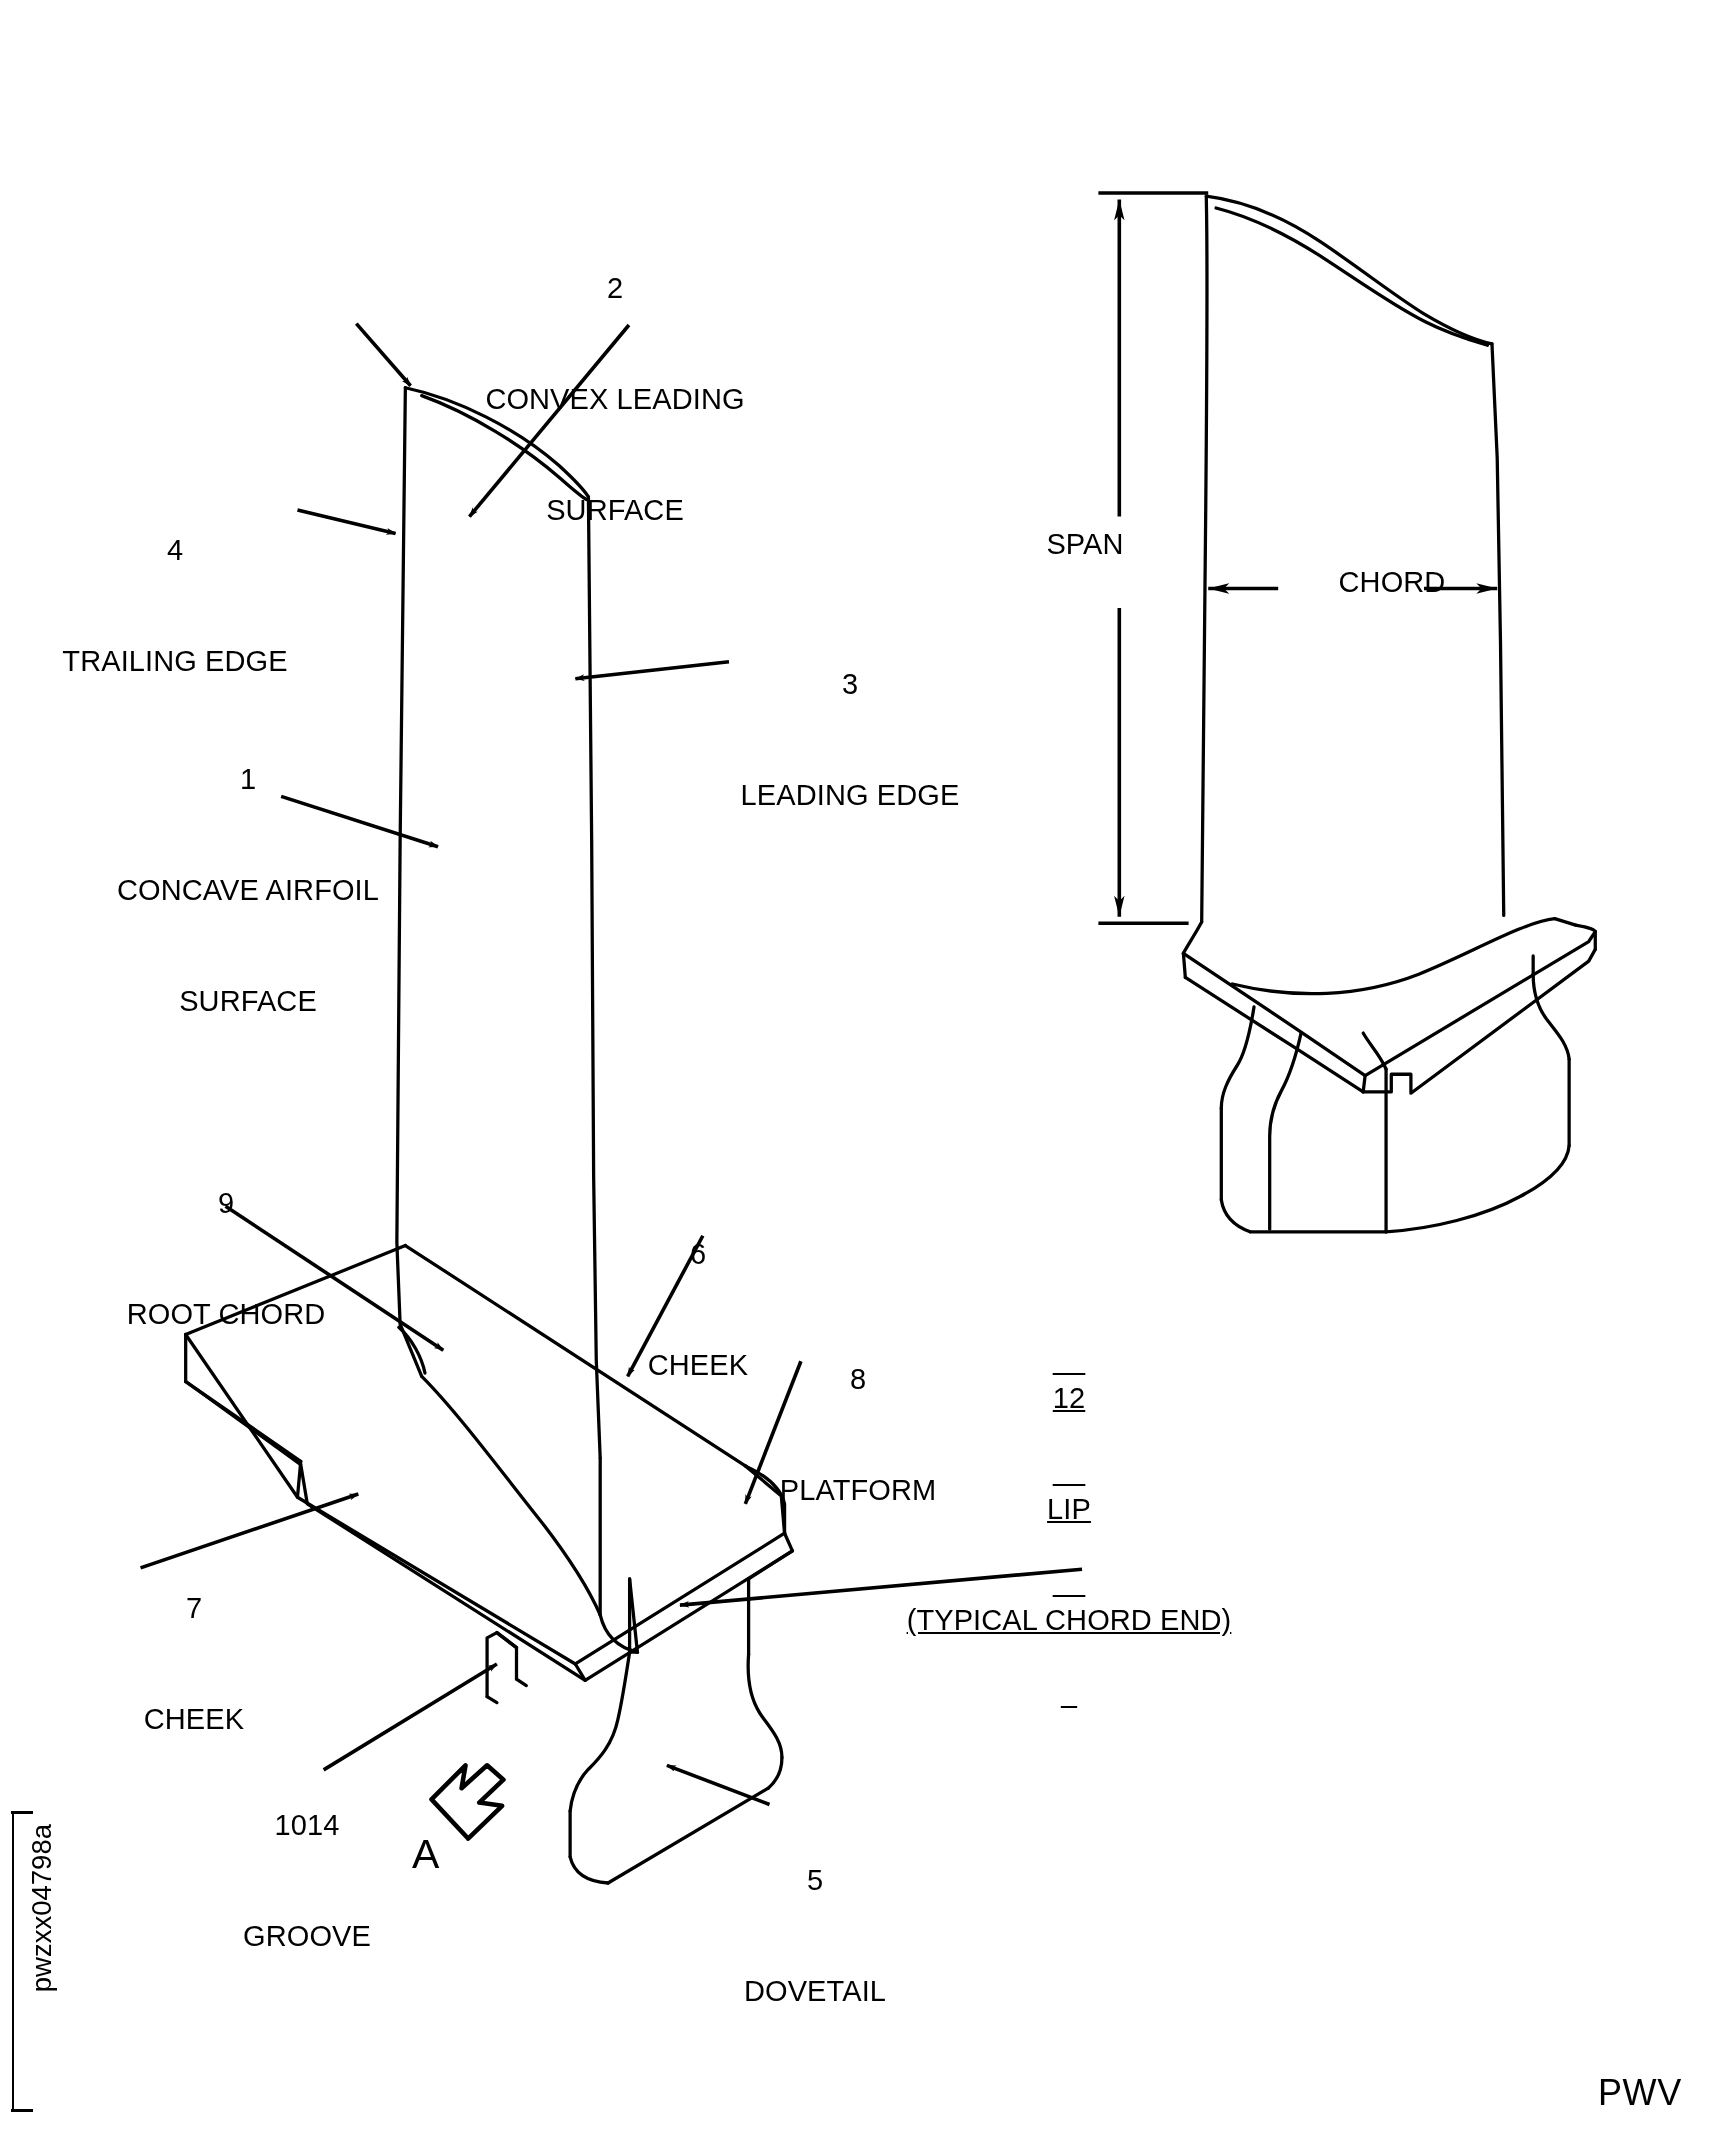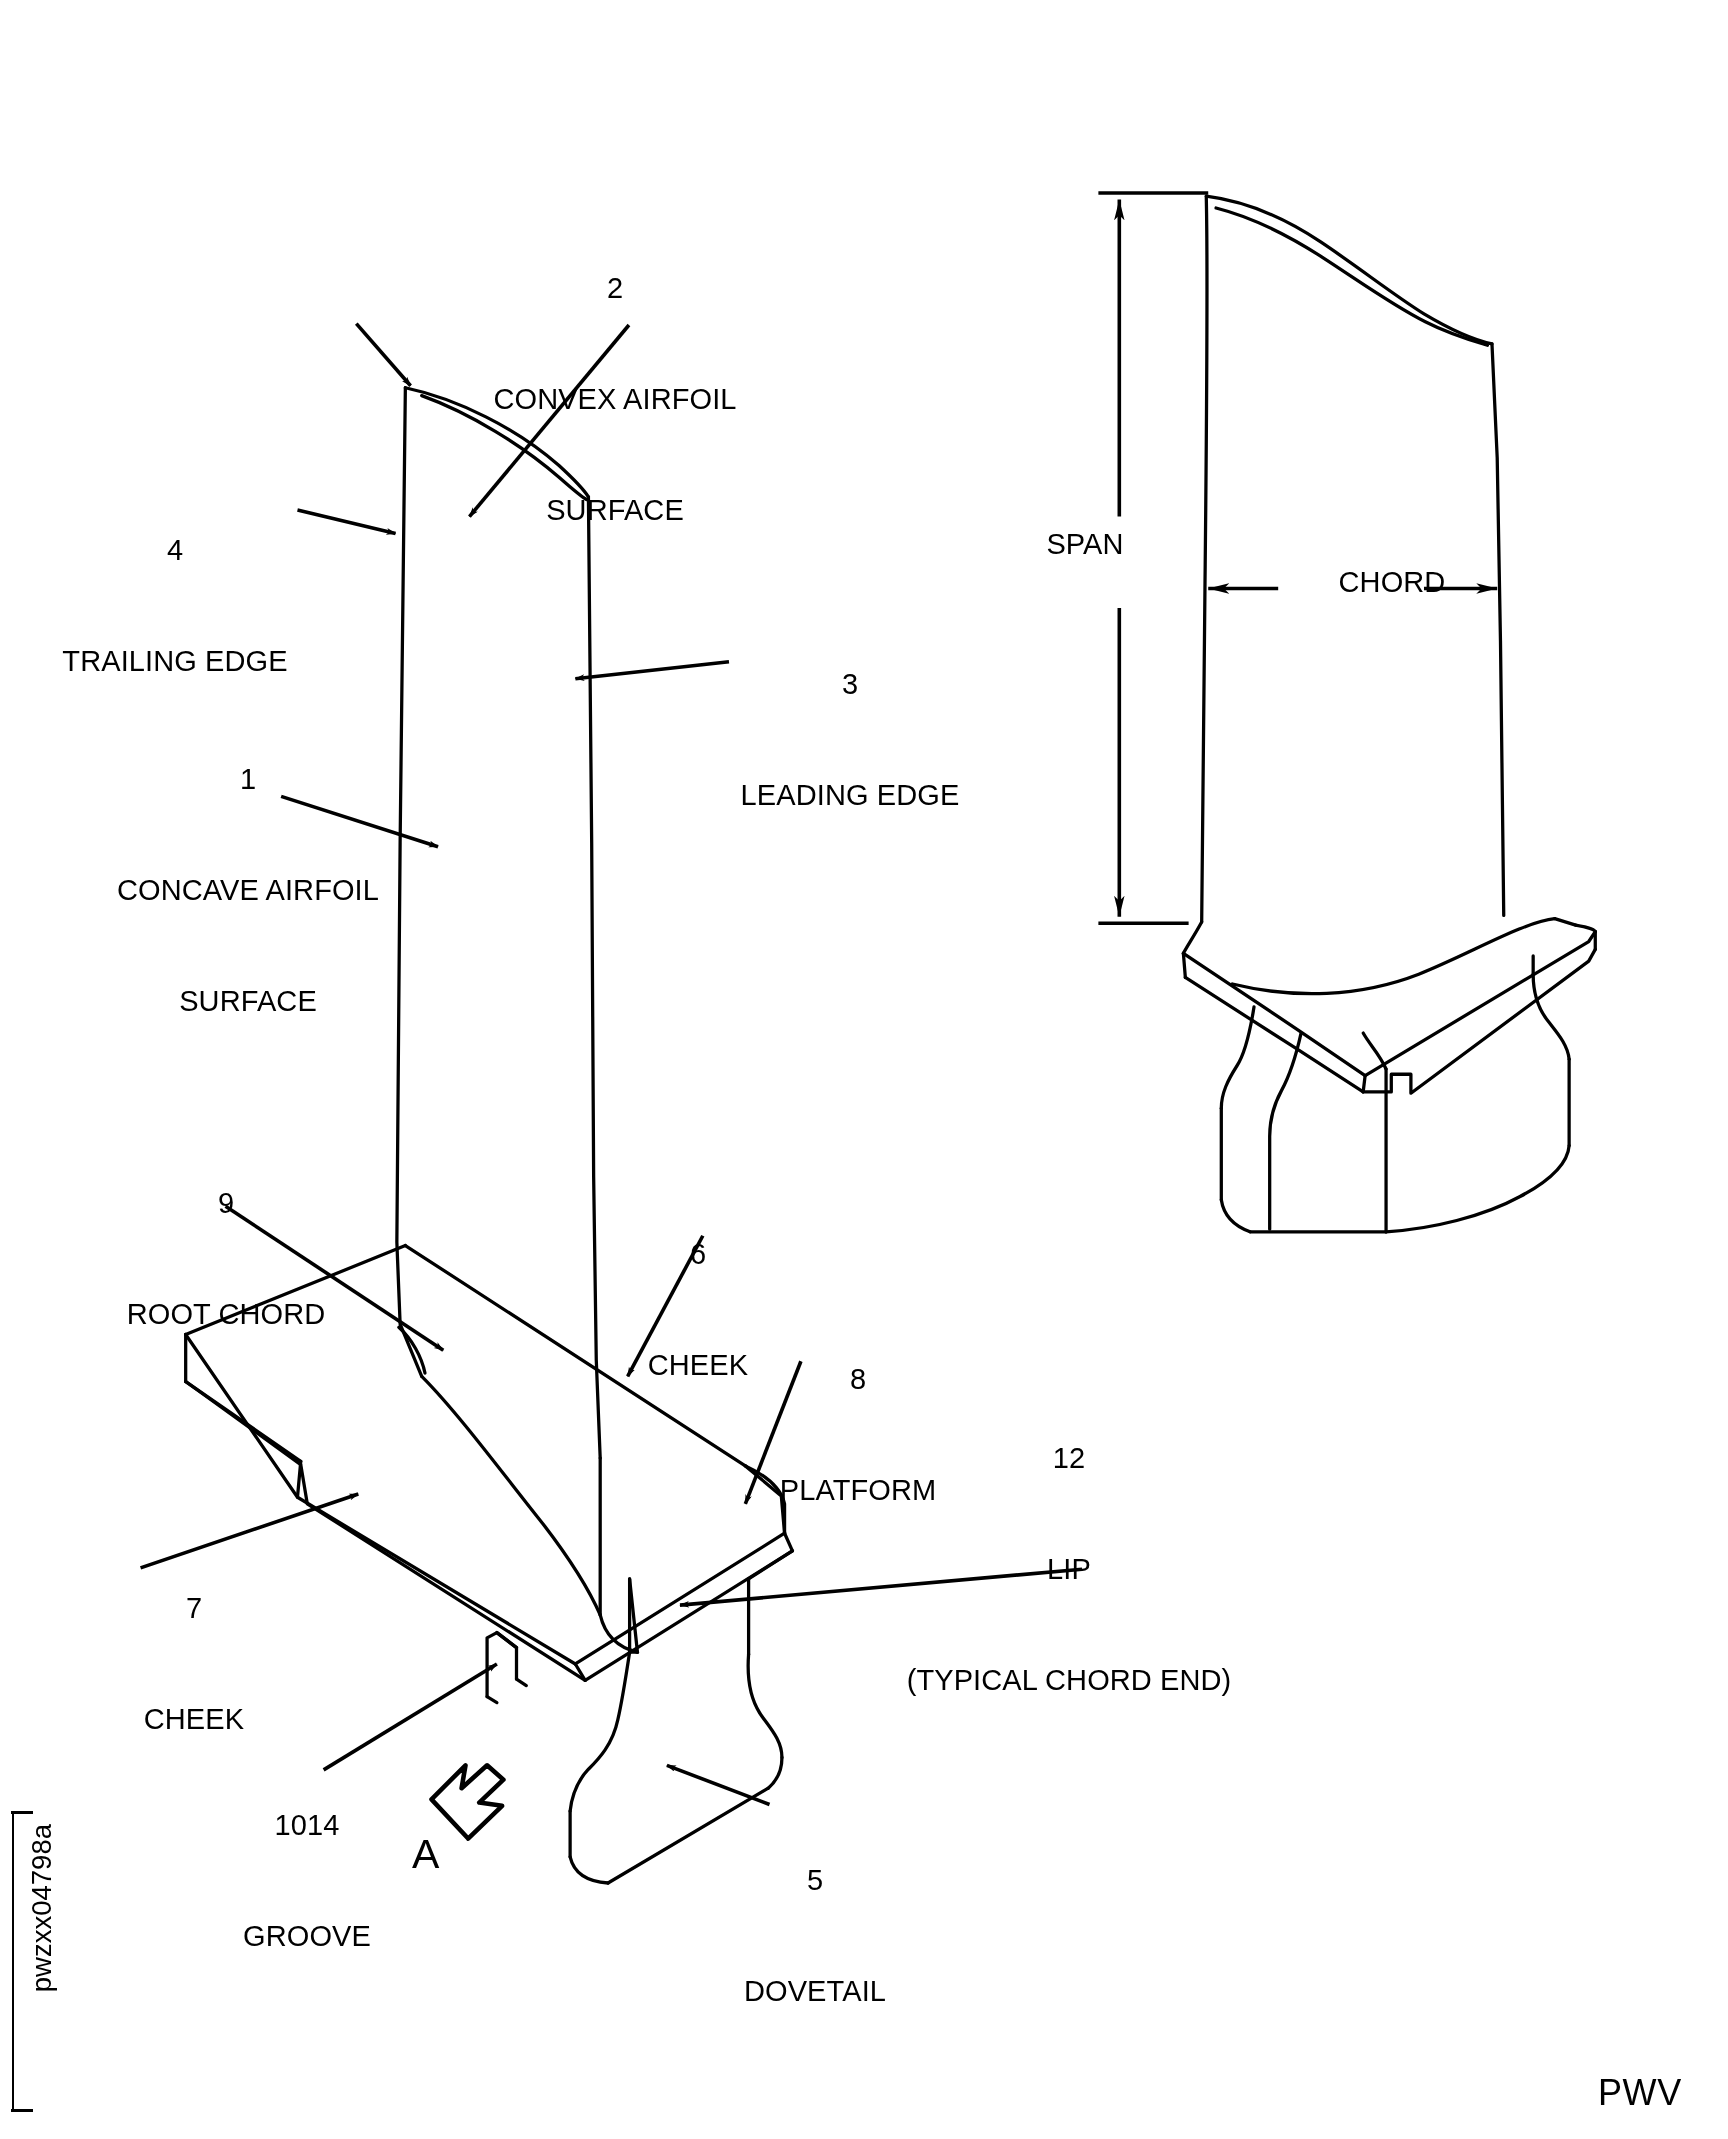--- a/index.html
+++ b/index.html
@@ -208,21 +208,21 @@
       <line x1="1712" y1="930" x2="1712" y2="1402" marker-end="url(#arrowDim)"></line>
 
       <line x1="1955" y1="900" x2="1848" y2="900" marker-end="url(#arrowDim)"></line>
       <line x1="2178" y1="900" x2="2290" y2="900" marker-end="url(#arrowDim)"></line>
     </g>
   </svg>
 
 
   <div class="lbl center" style="left:615px; top:196px;">
     <span class="num">2</span>
-    <span class="txt">CONVEX AIRFOIL</span>
+    <span class="txt">CONVEX LEADING</span>
     <span class="txt">SURFACE</span>
   </div>
 
   <div class="lbl center" style="left:175px; top:458px;">
     <span class="num">4</span>
     <span class="txt">TRAILING EDGE</span>
   </div>
 
   <div class="lbl center" style="left:850px; top:592px;">
     <span class="num">3</span>
@@ -243,21 +243,21 @@
   <div class="lbl center" style="left:698px; top:1162px;">
     <span class="num">6</span>
     <span class="txt">CHEEK</span>
   </div>
 
   <div class="lbl center" style="left:858px; top:1287px;">
     <span class="num">8</span>
     <span class="txt">PLATFORM</span>
   </div>
 
-  <div class="lbl center" style="left:1069px; top:1366px;">
+  <div class="lbl center" style="left:1069px; top:1306px;text-decoration:underline;">
     <span class="num">12</span>
     <span class="txt">LIP</span>
     <span class="txt">(TYPICAL CHORD END)</span>
   </div>
 
   <div class="lbl center" style="left:194px; top:1516px;">
     <span class="num">7</span>
     <span class="txt">CHEEK</span>
   </div>
 

